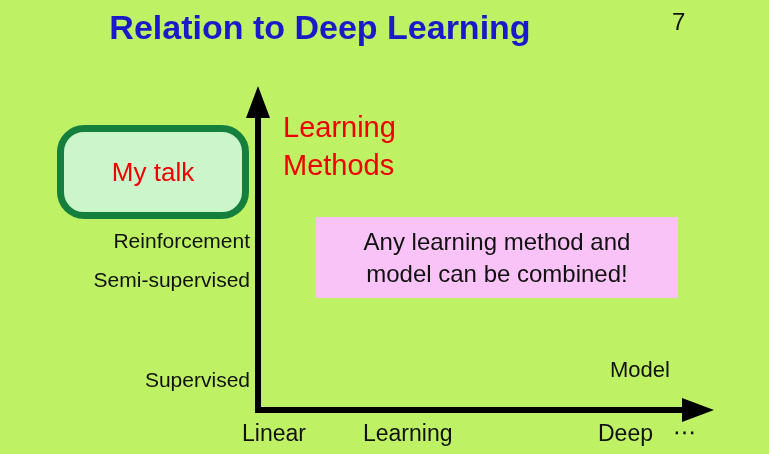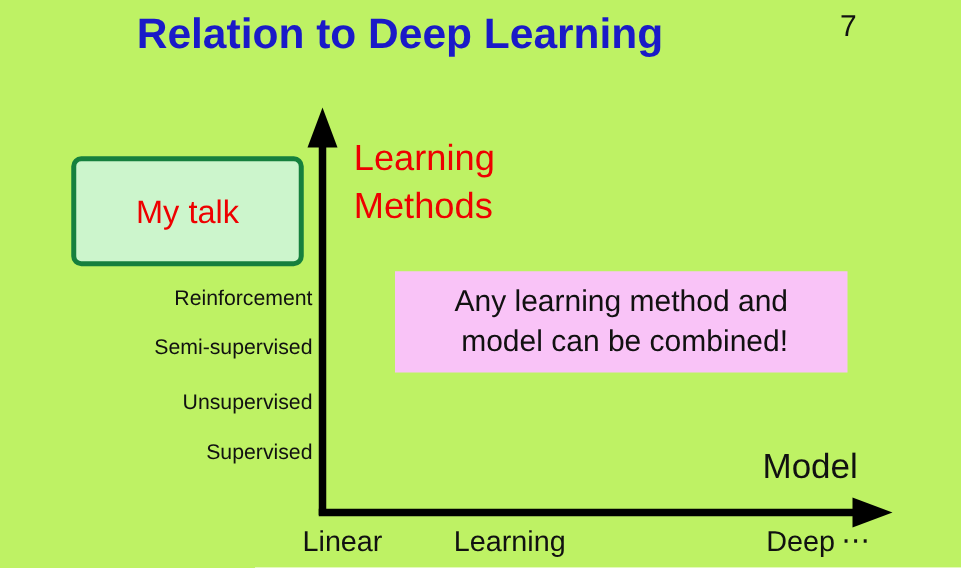--- a/index.html
+++ b/index.html
@@ -52,22 +52,22 @@
   }
 
   
   #my-talk-box {
     position: absolute;
     left: 57px;
     top: 125px;
     width: 178px;
     height: 80px;
     background: #ccf5cc;
-    border: 4px solid #15803d;
-    border-radius: 8px;
+    border: 7px solid #15803d;
+    border-radius: 27px;
     box-sizing: content-box;
     display: flex;
     align-items: center;
     justify-content: center;
   }
   #my-talk-label {
     font-size: 26px;
     color: #ee0000;
     line-height: 1;
   }
@@ -93,58 +93,58 @@
     height: 81px;
     background: #f9c3f7;
     display: flex;
     align-items: center;
     justify-content: center;
   }
   #callout-text {
     font-size: 24px;
     color: #111111;
     line-height: 1.33;
-    text-align: right;
+    text-align: center;
     white-space: pre-line;
   }
 
   
   .y-label {
     position: absolute;
     right: 519px;           
-    font-size: 17px;
+    font-size: 21px;
     color: #111111;
     white-space: nowrap;
     text-align: right;
   }
   #y-label-0 { top: 229px; }
   #y-label-1 { top: 268px; text-align: center; }
   #y-label-2 { top: 312px; }
-  #y-label-3 { top: 352px; text-align: center; }
+  #y-label-3 { top: 368px; text-align: center; }
 
   
   .x-label {
     position: absolute;
     top: 420px;
     font-size: 23px;
     color: #111111;
     white-space: nowrap;
   }
   #x-label-0 { left: 242px; }
   #x-label-1 { left: 363px; }
   #x-label-2 { left: 487px; }
-  #x-label-3 { left: 613px; }
+  #x-label-3 { left: 598px; }
   #x-label-4 { left: 673px; top: 419px; letter-spacing: 2px; }
 
   
   #x-axis-title {
     position: absolute;
     left: 610px;
     top: 357px;
-    font-size: 28px;
+    font-size: 22px;
     color: #111111;
     white-space: nowrap;
   }
 </style>
 </head>
 <body>
 
 <div id="slide">
 
   <div id="slide-title">Relation to Deep Learning</div>
@@ -169,21 +169,20 @@
   <div id="y-axis-title">Learning
 Methods</div>
 
   <div id="callout-box">
     <span id="callout-text">Any learning method and
 model can be combined!</span>
   </div>
 
   <div class="y-label" id="y-label-0">Reinforcement</div>
   <div class="y-label" id="y-label-1">Semi-supervised</div>
-  <div class="y-label" id="y-label-2">Unsupervised</div>
   <div class="y-label" id="y-label-3">Supervised</div>
 
   <div class="x-label" id="x-label-0">Linear</div>
   <div class="x-label" id="x-label-1">Learning</div>
   <div class="x-label" id="x-label-3">Deep</div>
   <div class="x-label" id="x-label-4">⋯</div>
 
   <div id="x-axis-title">Model</div>
 
 </div>

